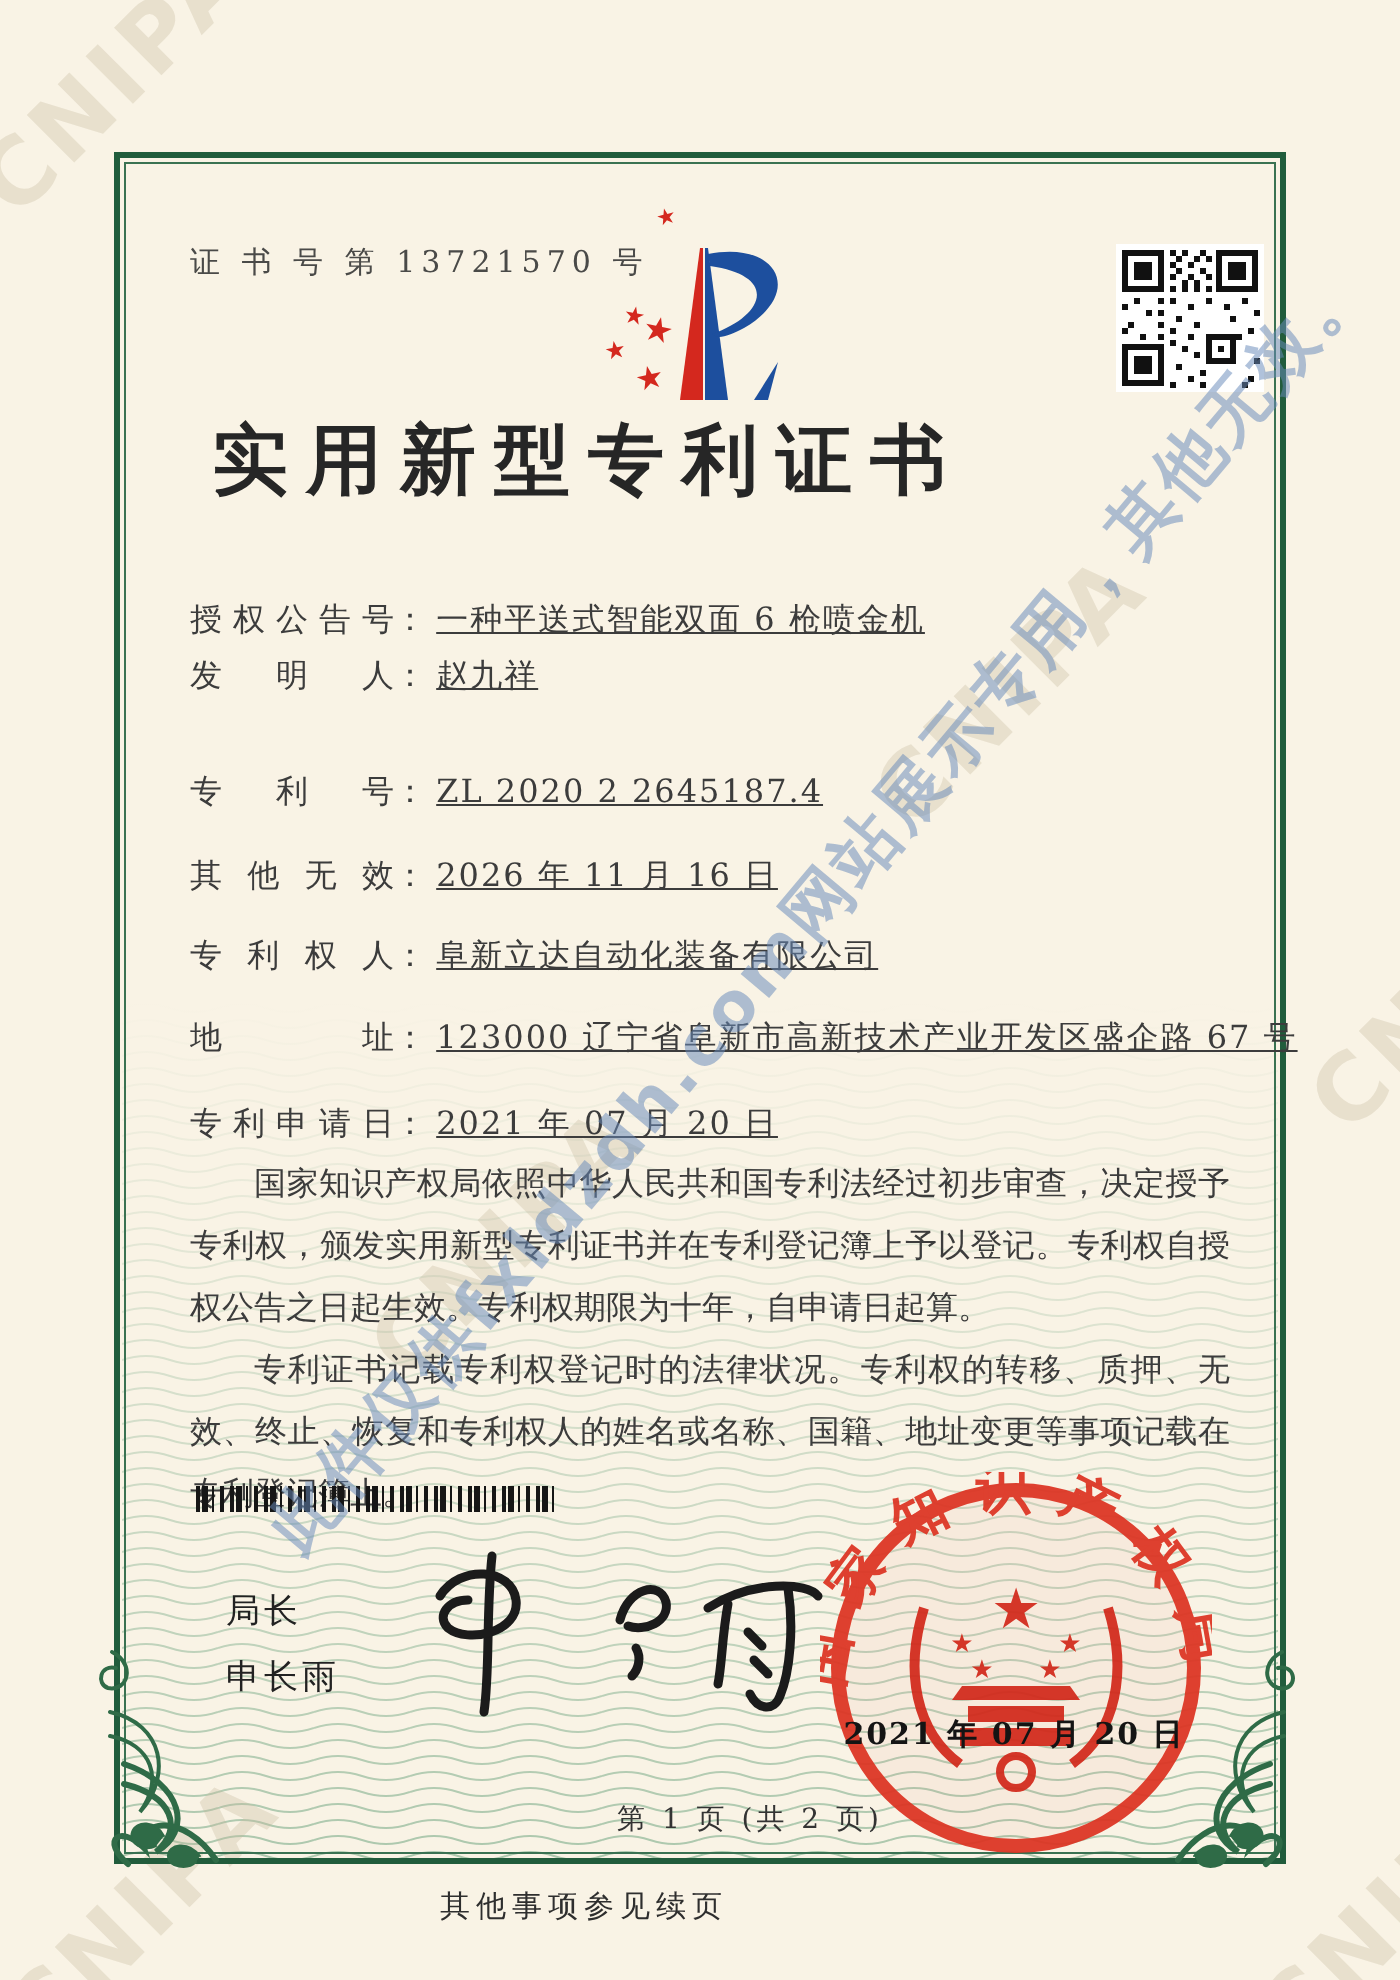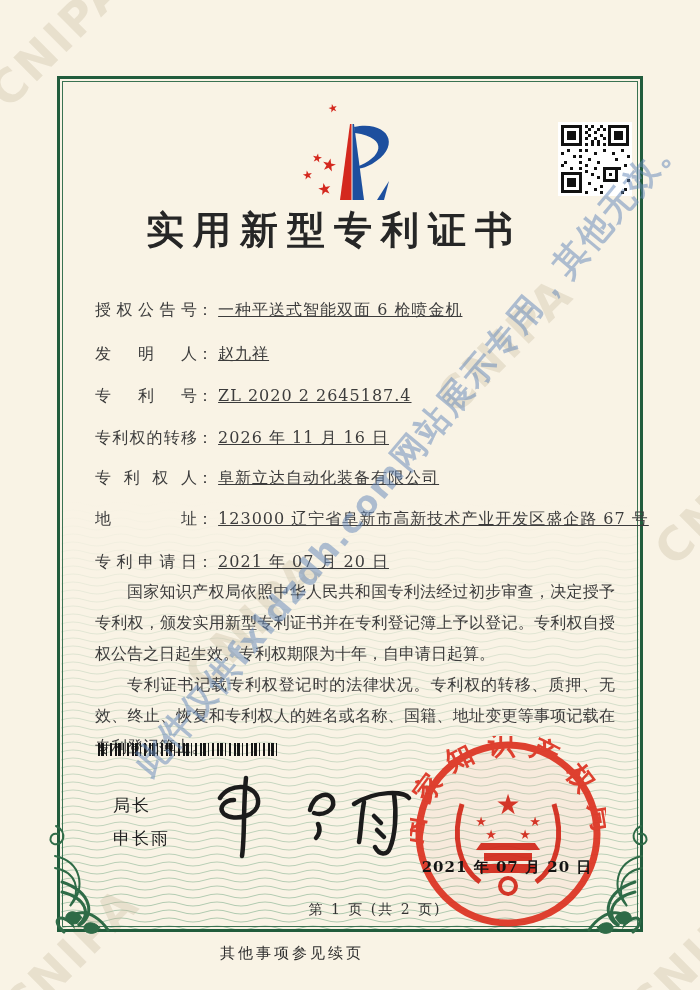--- a/index.html
+++ b/index.html
@@ -35,21 +35,21 @@
     transform:rotate(-50deg); transform-origin:0 50%;
     white-space:nowrap;
   }
   
   .cert-no{ position:absolute; left:95px; top:122px; z-index:6;
     font-size:15px; letter-spacing:3px; color:#4a4a48;}
   .logo{ position:absolute; left:300px; top:100px; z-index:6;}
   .qr{ position:absolute; left:558px; top:122px; z-index:6;}
   .title{ position:absolute; left:0; top:205px; width:588px; z-index:6;
     text-align:center; font-size:38px; font-weight:700; letter-spacing:9px;
-    color:#262626;padding-left:40px;}
+    color:#262626;}
   
   .fields{ position:absolute; left:95px; top:292px; width:525px; z-index:6;
     font-size:16px;}
   .frow{ position:absolute; left:0; white-space:nowrap;}
   .f-label{ display:inline-block; width:102px; text-align:justify;
     text-align-last:justify; vertical-align:bottom;}
   .f-colon{ display:inline-block; }
   .f-value{ letter-spacing:1px;text-decoration:underline; }
   .pair2{ position:absolute; left:255px; top:0; letter-spacing:1px;}
   .pair2 .l2{ letter-spacing:3px; }
@@ -126,20 +126,21 @@
     <g fill="none" stroke="#2f6b47" stroke-width="2" stroke-linecap="round">
       <path d="M56 4 C44 10 48 24 58 22 C64 20 62 10 54 12"></path>
       <path d="M57 34 C30 40 26 66 42 84 C30 68 36 50 57 46"></path>
       <path d="M50 60 C20 70 16 94 34 104 C20 92 26 76 50 70" stroke-width="3"></path>
       <path d="M4 108 C20 84 44 88 40 102 C52 90 62 98 48 110" stroke-width="3"></path>
       <path d="M30 96 C34 88 44 88 46 94 C48 100 40 104 34 101" fill="#2f6b47" stroke-width="1"></path>
       <path d="M12 106 C18 98 28 100 28 106 C28 112 18 113 14 109" fill="#2f6b47" stroke-width="1"></path>
     </g>
   </svg>
 
+  <div class="cert-no">证 书 号 第 13721570 号</div>
 
   <svg class="logo" width="105" height="108" viewBox="0 0 105 108">
     <polygon points="50,24 51.5,24 51.5,100 40,100" fill="#d4281e"></polygon>
     <polygon points="52.5,24 54,24 64,100 52.5,100" fill="#1d4f9e"></polygon>
     <path d="M54 27 C88 20 103 46 72 64 C64 68 59 70 56 67 C82 58 90 38 55 33 Z" fill="#1d4f9e"></path>
     <polygon points="77,100 89,81 84,100" fill="#1d4f9e"></polygon>
     <g fill="#d4281e" font-family="'DejaVu Sans',sans-serif">
       <text x="28" y="12" font-size="11" transform="rotate(-14 33 8)">★</text>
       <text x="12" y="62" font-size="12" transform="rotate(10 18 57)">★</text>
       <text x="2" y="79" font-size="12" transform="rotate(-10 8 74)">★</text>
@@ -176,30 +177,30 @@
     </g>
   </svg>
 
   <div class="title">实用新型专利证书</div>
 
   <div class="fields">
     <div class="frow" style="top:8px">
       <span class="f-label">授权公告号</span><span class="f-colon">：</span>
       <span class="f-value">一种平送式智能双面 6 枪喷金机</span>
     </div>
-    <div class="frow" style="top:52px">
+    <div class="frow" style="top:36px">
       <span class="f-label">发明人</span><span class="f-colon">：</span>
       <span class="f-value">赵九祥</span>
     </div>
     <div class="frow" style="top:94px">
       <span class="f-label">专利号</span><span class="f-colon">：</span>
       <span class="f-value">ZL 2020 2 2645187.4</span>
     </div>
     <div class="frow" style="top:136px">
-      <span class="f-label">专利权的转移</span><span class="f-colon">：</span>
+      <span class="f-label">其他无效</span><span class="f-colon">：</span>
       <span class="f-value">2026 年 11 月 16 日</span>
     </div>
     <div class="frow" style="top:176px">
       <span class="f-label">专利权人</span><span class="f-colon">：</span>
       <span class="f-value">阜新立达自动化装备有限公司</span>
     </div>
     <div class="frow" style="top:217px">
       <span class="f-label">地址</span><span class="f-colon">：</span>
       <span class="f-value">123000 辽宁省阜新市高新技术产业开发区盛企路 67 号</span>
     </div>

